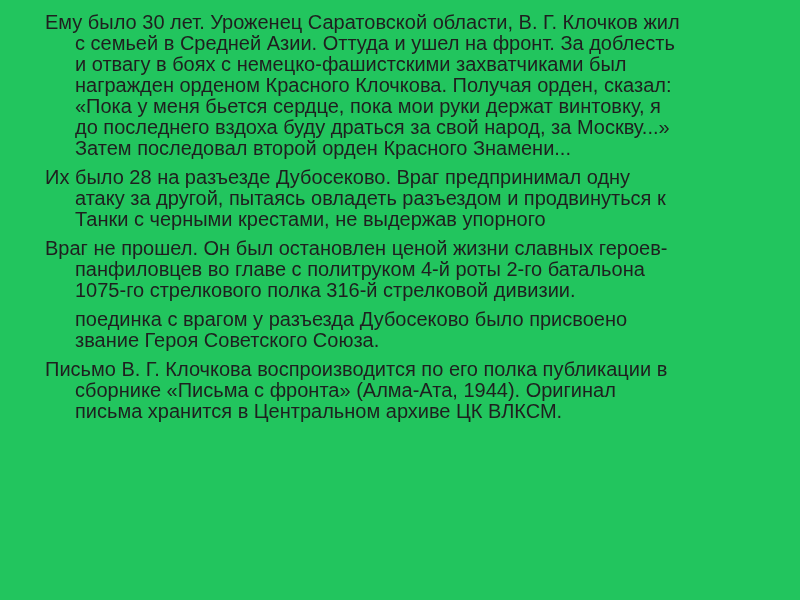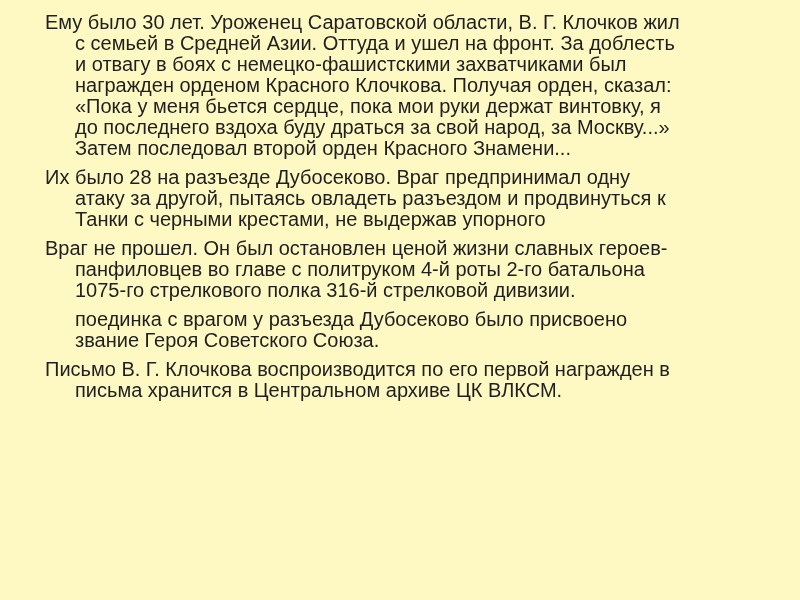--- a/index.html
+++ b/index.html
@@ -4,21 +4,21 @@
 <style>
   html, body {
     margin: 0;
     padding: 0;
     background: #ffffff;
   }
   .slide {
     position: relative;
     width: 800px;
     height: 600px;
-    background: #fef9c3;
+    background: #22c55e;
     overflow: hidden;
     font-family: "Liberation Sans", sans-serif;
   }
   .textblock {
     position: absolute;
     left: 45px;
     top: 12px;
     width: 730px;
     color: #1f1f1f;
     font-size: 20px;
@@ -63,18 +63,19 @@
       <div class="line">панфиловцев во главе с политруком 4-й роты 2-го батальона</div>
       <div class="line">1075-го стрелкового полка 316-й стрелковой дивизии.</div>
     </div>
 
     <div class="para">
       <div class="line">поединка с врагом у разъезда Дубосеково было присвоено</div>
       <div class="line">звание Героя Советского Союза.</div>
     </div>
 
     <div class="para">
-      <div class="line first">Письмо В. Г. Клочкова воспроизводится по его первой награжден в</div>
+      <div class="line first">Письмо В. Г. Клочкова воспроизводится по его полка публикации в</div>
+      <div class="line">сборнике «Письма с фронта» (Алма-Ата, 1944). Оригинал</div>
       <div class="line">письма хранится в Центральном архиве ЦК ВЛКСМ.</div>
     </div>
 
   </div>
 </div>
 
 </body></html>

